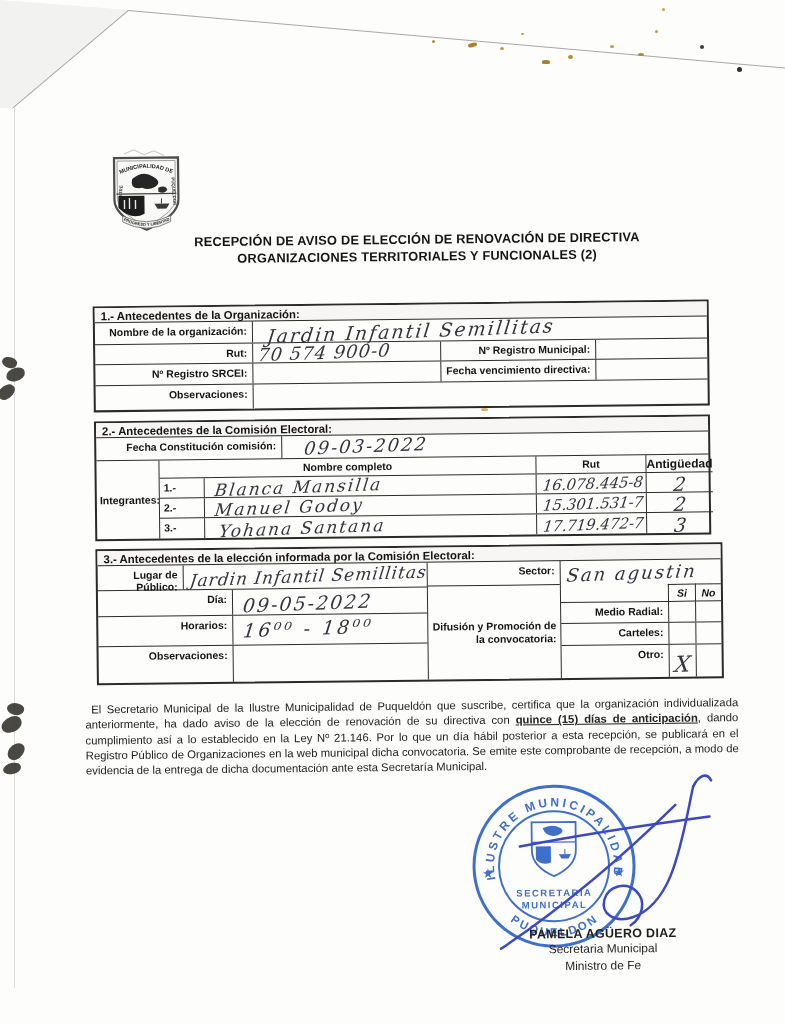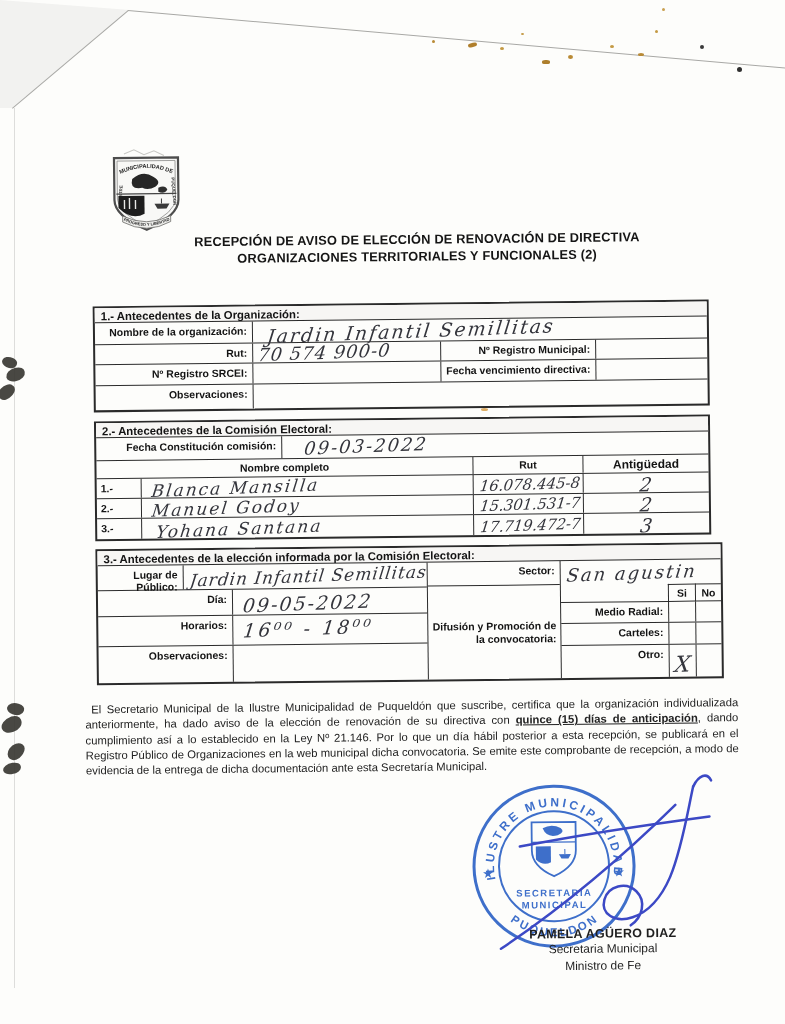--- a/index.html
+++ b/index.html
@@ -24,21 +24,21 @@
   .tbl{position:absolute;border:2px solid #2a2a2a;background:transparent;box-sizing:border-box;
        font-size:10.5px;color:#141414;}
   .tbl *{box-sizing:border-box;}
   .sec-hdr{font-weight:bold;font-size:11.4px;padding:2px 0 0 6px;border-bottom:1.5px solid #2a2a2a;
            background:#f7f6f4;}
   .row{display:flex;}
   .row + .row{border-top:1px solid #2b2b2b;}
   .lab{font-weight:bold;text-align:right;padding:3px 5px 0 2px;}
   .br{border-right:1px solid #2b2b2b;}
   .bl{border-left:1px solid #2b2b2b;}
-  .bt{border-top:1px solid #2b2b2b;}
+  .bt{border-top:1px solid #2b2b2b;font-style:italic;}
   .bb{border-bottom:1px solid #2b2b2b;}
   .cell{position:relative;}
   .ctr{text-align:center;font-weight:bold;padding-top:2px;}
 
   
   .hw{display:inline-block;font-family:"DejaVu Serif",serif;font-style:italic;color:#34353c;
       white-space:nowrap;transform:rotate(-1.5deg) skewX(-9deg);line-height:1;}
 
   
   .cert{position:absolute;left:83px;top:699px;width:653px;font-size:11.3px;line-height:15.3px;
@@ -147,20 +147,23 @@
 
     <div class="tbl" style="left:95px;top:418px;width:616px;">
       <div class="sec-hdr">2.- Antecedentes de la Comisión Electoral:</div>
       <div class="row" style="height:22px;">
         <div class="lab br cell" style="width:186px;">Fecha Constitución comisión:</div>
         <div class="cell" style="flex:1;padding-left:22px;">
           <span class="hw" style="font-size:18px;margin-top:2px;letter-spacing:2px;">09-03-2022</span>
         </div>
       </div>
       <div class="row" style="height:79px;">
+        <div class="br cell" style="width:63px;display:flex;align-items:center;">
+          <span style="font-weight:bold;padding-left:3px;">Integrantes:</span>
+        </div>
         <div style="flex:1;display:flex;flex-direction:column;">
           <div class="row" style="height:18px;border-top:0;">
             <div class="ctr br cell" style="width:377px;">Nombre completo</div>
             <div class="ctr br cell" style="width:110px;">Rut</div>
             <div class="ctr cell" style="flex:1;font-size:12px;">Antigüedad</div>
           </div>
           <div class="row" style="height:20px;">
             <div class="br cell" style="width:45px;font-weight:bold;padding:3px 0 0 4px;">1.-</div>
             <div class="br cell" style="width:332px;padding-left:10px;"><span class="hw" style="font-size:17px;margin-top:2px;letter-spacing:2px;">Blanca Mansilla</span></div>
             <div class="br cell" style="width:110px;padding-left:6px;"><span class="hw" style="font-size:15px;margin-top:3px;">16.078.445-8</span></div>

